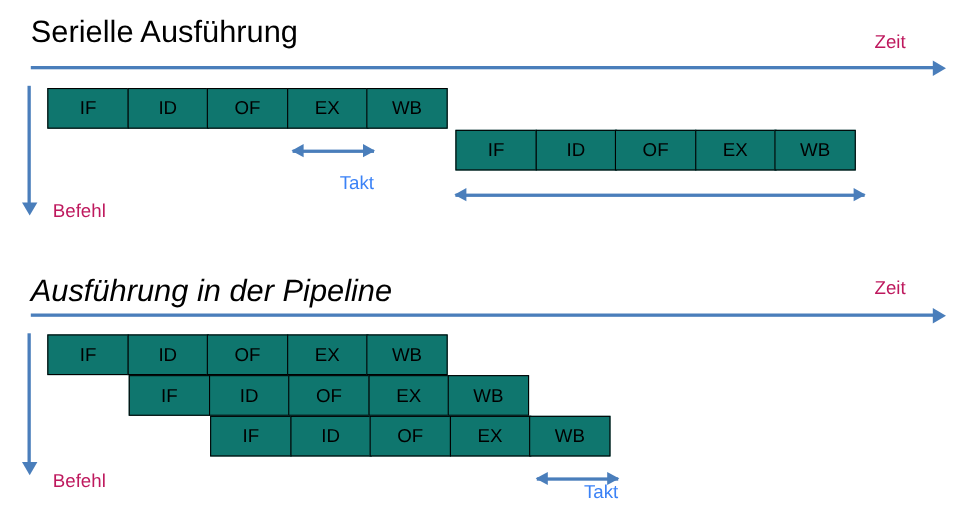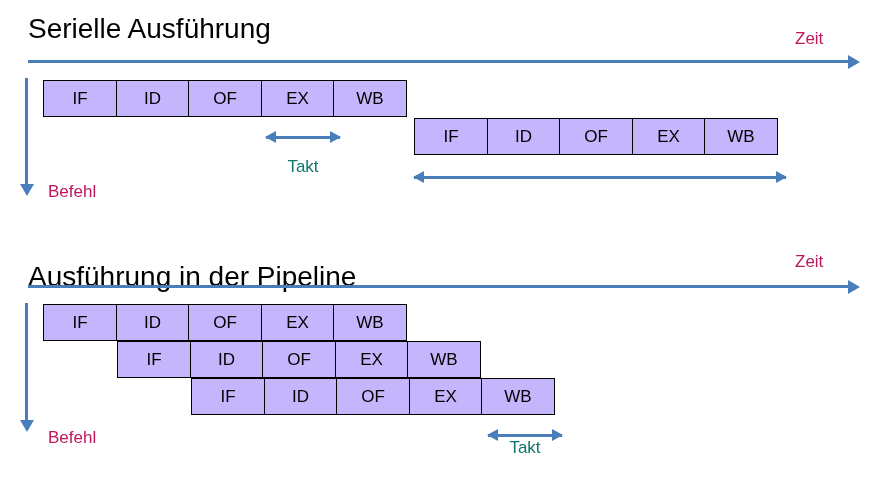--- a/index.html
+++ b/index.html
@@ -40,42 +40,42 @@
     position:absolute;width:0;height:0;
     border-left:7px solid transparent;
     border-right:7px solid transparent;
     border-top:12px solid #4A7EBB;
   }
 
   .cellrow{position:absolute;display:flex;}
   .cell{
     width:74px;height:37px;
     box-sizing:border-box;
-    background:#c4b5fd;
+    background:#0f766e;
     border:1.5px solid #000000;
     margin-right:-1.5px;
     display:flex;align-items:center;justify-content:center;
     font-size:17px;color:#000000;
   }
 
   .measure{position:absolute;height:0;}
   .measure .bar{position:absolute;left:0;right:0;top:0;height:2.5px;background:#4A7EBB;}
   .measure .cap-l{
     position:absolute;left:-1px;top:-5.5px;width:0;height:0;
     border-top:6.5px solid transparent;border-bottom:6.5px solid transparent;
     border-right:11px solid #4A7EBB;
   }
   .measure .cap-r{
     position:absolute;right:-1px;top:-5.5px;width:0;height:0;
     border-top:6.5px solid transparent;border-bottom:6.5px solid transparent;
     border-left:11px solid #4A7EBB;
   }
   .measure-label{
-    position:absolute;font-size:17px;color:#0f766e;
-    white-space:nowrap;text-align:center;line-height:20px;
+    position:absolute;font-size:17px;color:#3b82f6;
+    white-space:nowrap;text-align:right;line-height:20px;
   }
 </style>
 </head>
 <body>
 
 <div class="stage">
 
   <div class="section" style="top:0;height:240px;">
 
     <div class="title" style="left:28px;top:12px;">Serielle Ausführung</div>
@@ -114,21 +114,21 @@
 
     <div class="measure" style="left:414px;top:176px;width:372px;">
       <div class="bar"></div>
       <div class="cap-l"></div>
       <div class="cap-r"></div>
     </div>
   </div>
 
   <div class="section" style="top:240px;height:243px;">
 
-    <div class="title" style="left:28px;top:20px;">Ausführung in der Pipeline</div>
+    <div class="title" style="left:28px;top:8px;font-style:italic;">Ausführung in der Pipeline</div>
 
     <div class="axis-label" style="left:795px;top:12px;">Zeit</div>
 
     <div class="hline" style="left:28px;top:45px;width:822px;"></div>
     <div class="harrow-head" style="left:848px;top:39.5px;"></div>
 
     <div class="vline" style="left:25px;top:63px;height:119px;"></div>
     <div class="varrow-head" style="left:19.5px;top:180px;"></div>
     <div class="axis-label" style="left:48px;top:188px;">Befehl</div>
 

